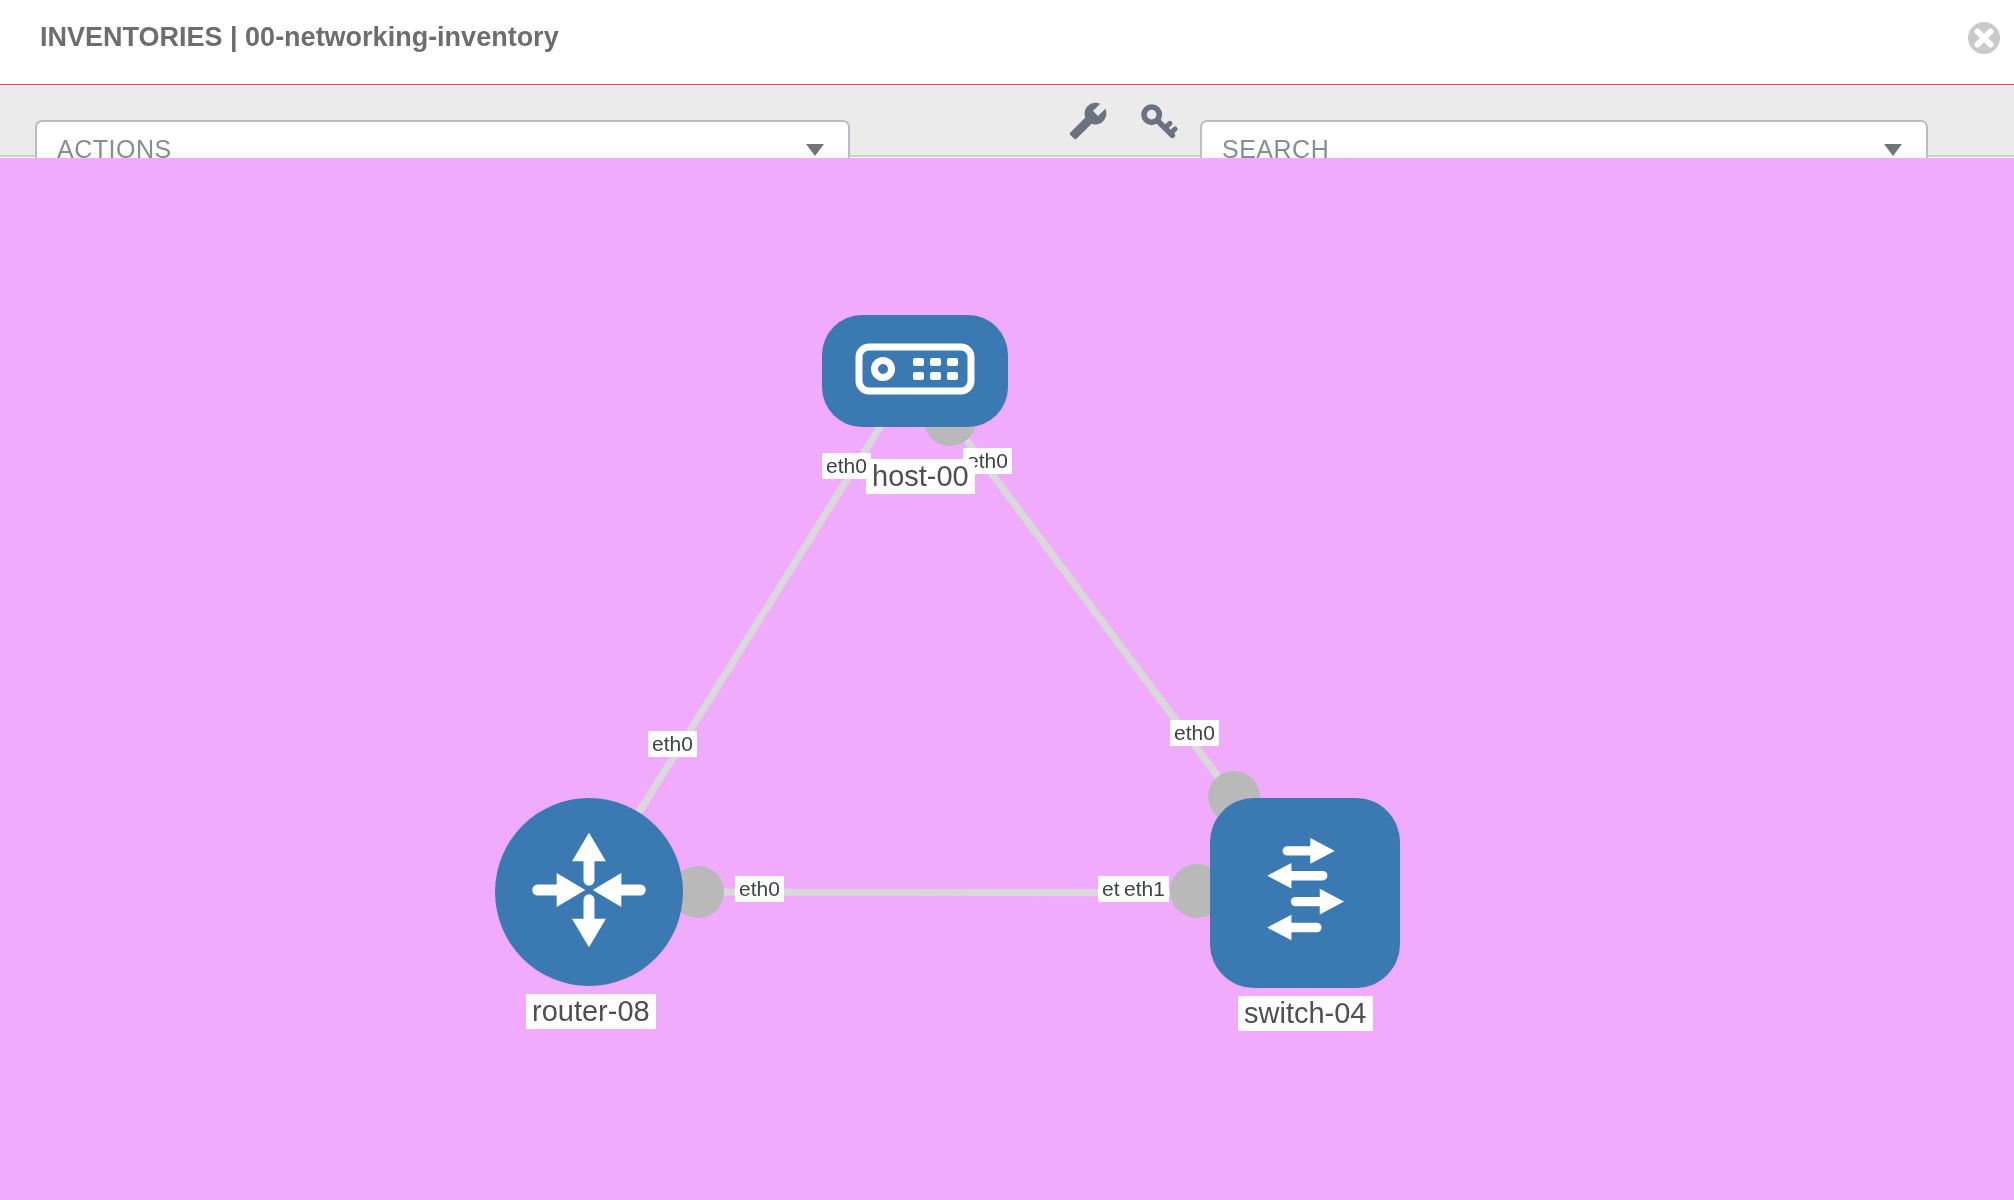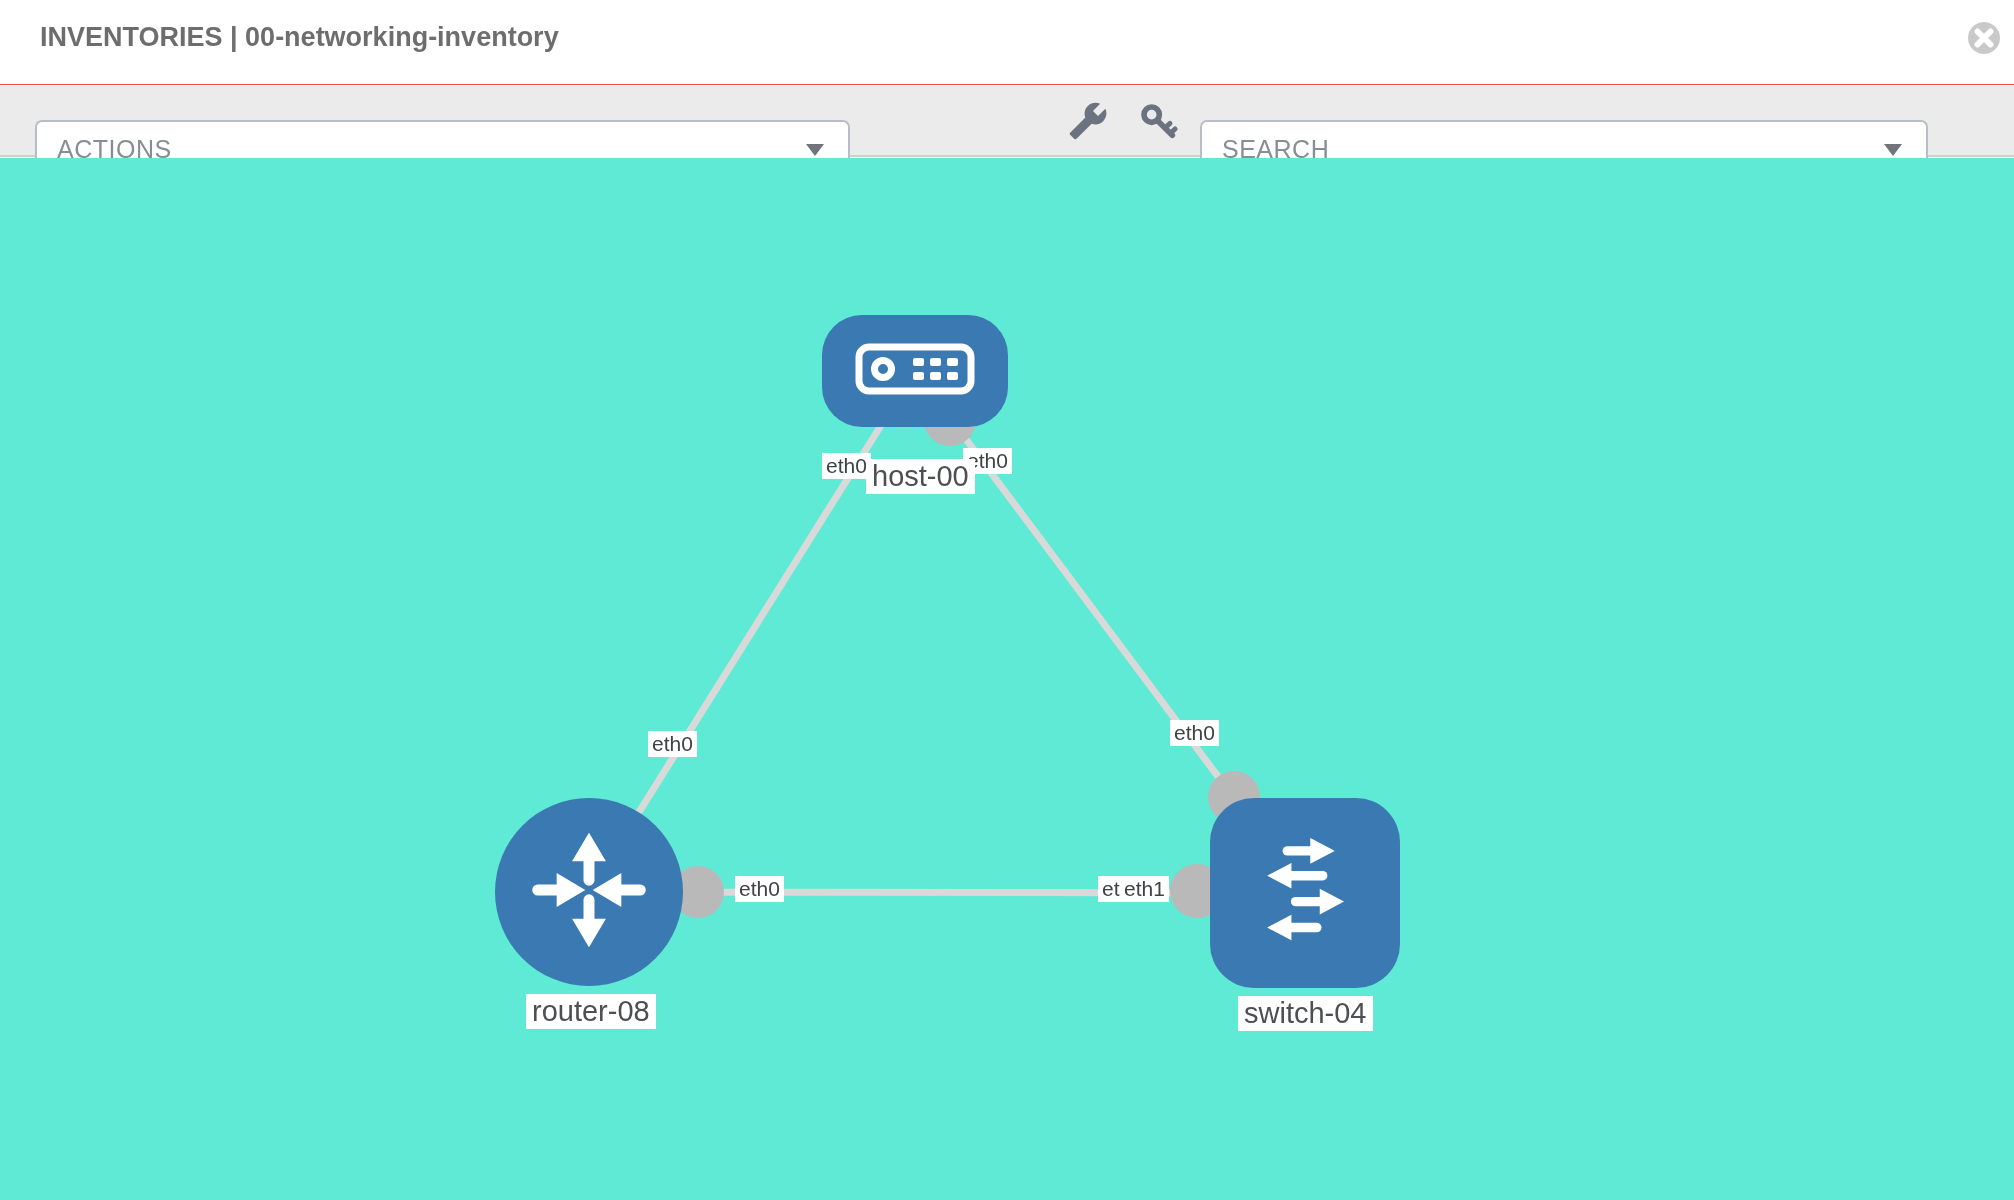--- a/index.html
+++ b/index.html
@@ -45,21 +45,21 @@
   .tool-icon-btn {
     position: absolute; top: 14px; width: 44px; height: 44px;
     border: none; background: transparent; padding: 0; cursor: pointer;
   }
   .tool-icon-btn.wrench { left: 1066px; }
   .tool-icon-btn.key    { left: 1136px; }
 
   
   .canvas {
     position: absolute; left: 0; top: 158px; width: 2014px; height: 1042px;
-    background: #5eead4;
+    background: #f0abfc;
   }
   .topology-svg { position: absolute; left: 0; top: 0; }
 
   .node { position: absolute; display: flex; align-items: center; justify-content: center; cursor: pointer; }
   .node-host {
     left: 822px; top: 157px; width: 186px; height: 112px;
     background: #3b79b2; border-radius: 40px;
   }
   .node-router {
     left: 495px; top: 640px; width: 188px; height: 188px;

